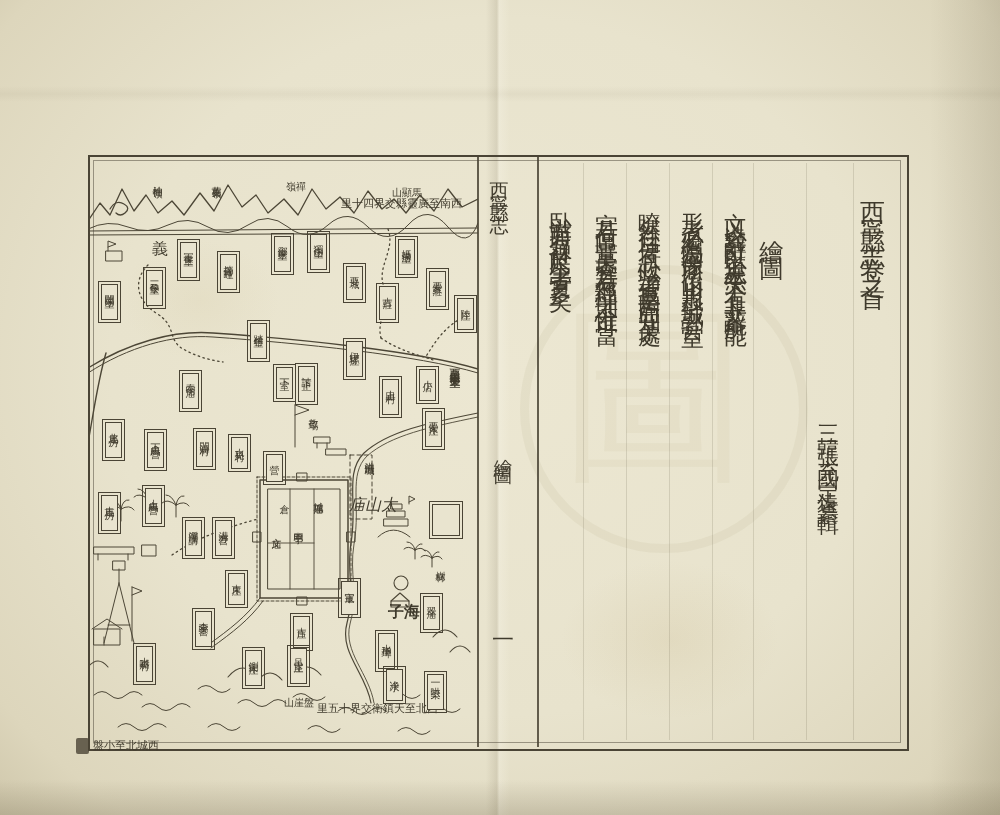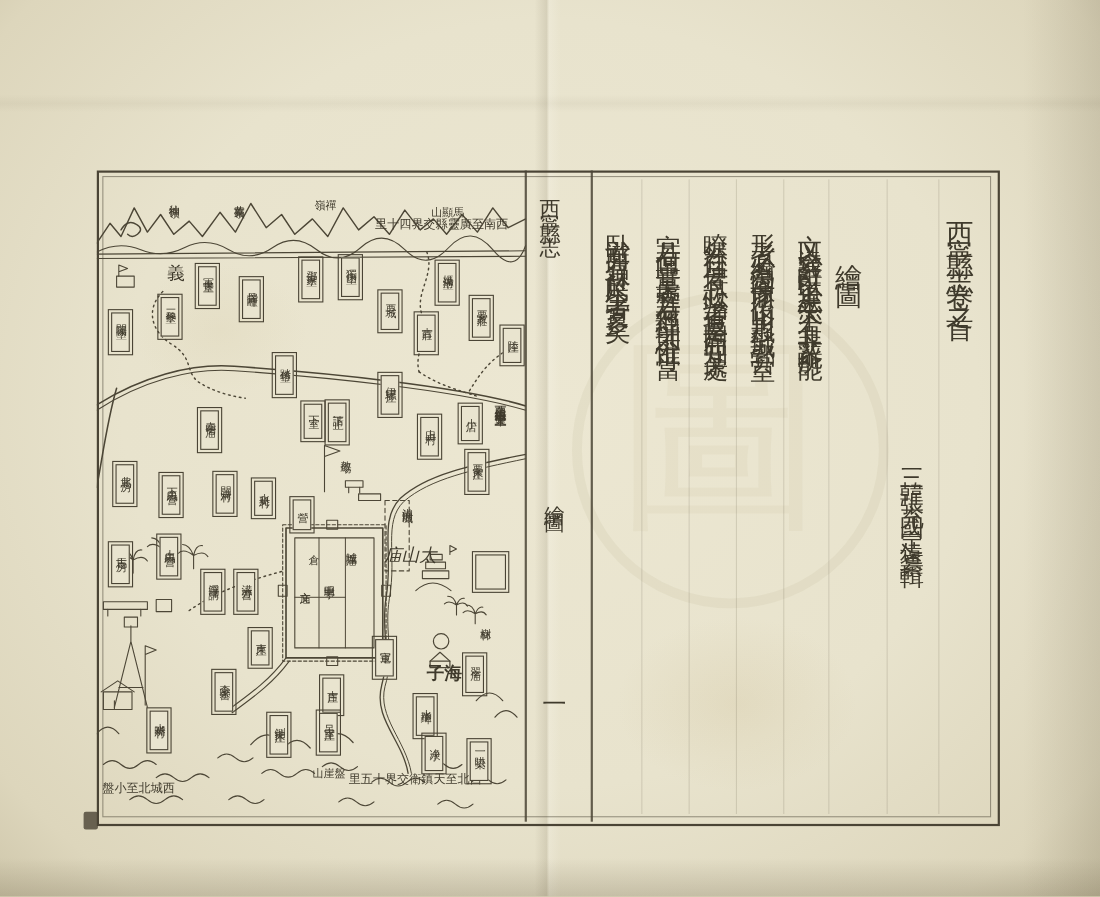--- a/index.html
+++ b/index.html
@@ -195,21 +195,21 @@
       <path d="M220,574 q8,-7 16,0 q8,7 16,0"></path>
       <path d="M310,576 q8,-7 16,0 q8,7 16,0"></path>
     </g>
   </svg>
 
   <div id="map-layer">
       <div class="mapnote" style="left: 341px; top: 163px; font-size: 11px; margin-top: 33px;">里十四界交縣靈廣至南西</div>
       <div class="mapnote" style="left: 392px; top: 186px; font-size: 10px;">山顯馬</div>
       <div class="maplabel" style="left: 449px; top: 360px; font-size: 11px; height: 172px;">西至天鎮衛交界十五里</div>
       <div class="mapnote" style="left: 317px; top: 701px; font-size: 11px;">里五十界交衛鎮天至北西</div>
-      <div class="mapnote" style="left: 93px; top: 709px; font-size: 11px;">盤小至北城西</div>
+      <div class="mapnote" style="left: 93px; top: 738px; font-size: 11px;">盤小至北城西</div>
       <div class="mapnote" style="left: 264px; top: 696px; font-size: 10px; margin-left: 20px;">山崖盤</div>
       <div class="maplabel" style="left: 152px; top: 178px; height: 30px;">神仙嶺</div>
       <div class="maplabel" style="left: 211px; top: 178px; height: 30px;">黄蓁嶺</div>
       <div class="mapnote" style="left: 286px; top: 180px; font-size: 10px;">嶺禪</div>
       <div class="mapbox" style="left: 101px; top: 284px; height: 30px;">開陽堡</div>
       <div class="mapbox" style="left: 146px; top: 270px; height: 30px;">三黎堡</div>
       <div class="mapbox" style="left: 180px; top: 242px; height: 30px;">軍宣堡</div>
       <div class="mapbox" style="left: 220px; top: 254px; height: 30px;">揣骨疃</div>
       <div class="mapbox" style="left: 274px; top: 236px; height: 30px;">鄧家堡</div>
       <div class="mapbox" style="left: 310px; top: 234px; height: 30px;">獨山堡</div>

